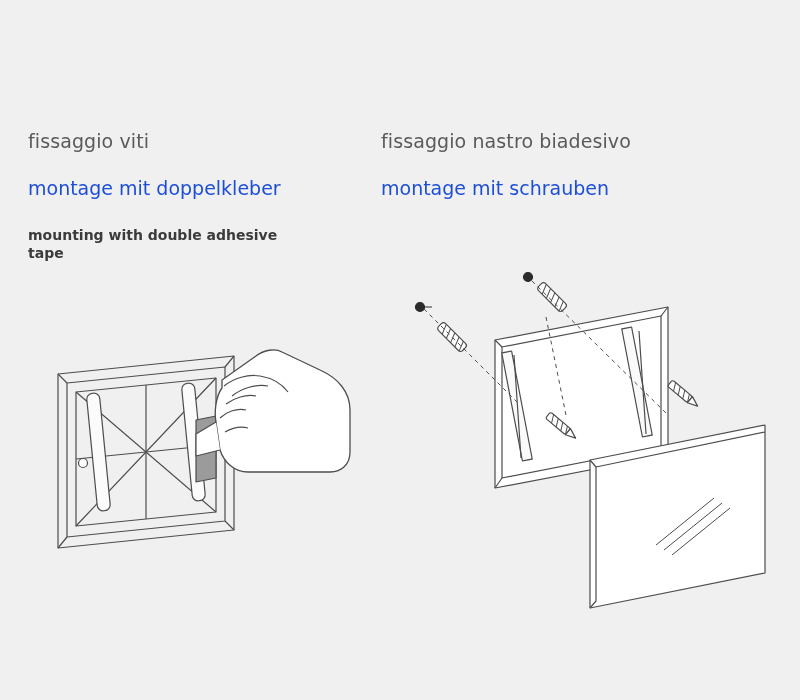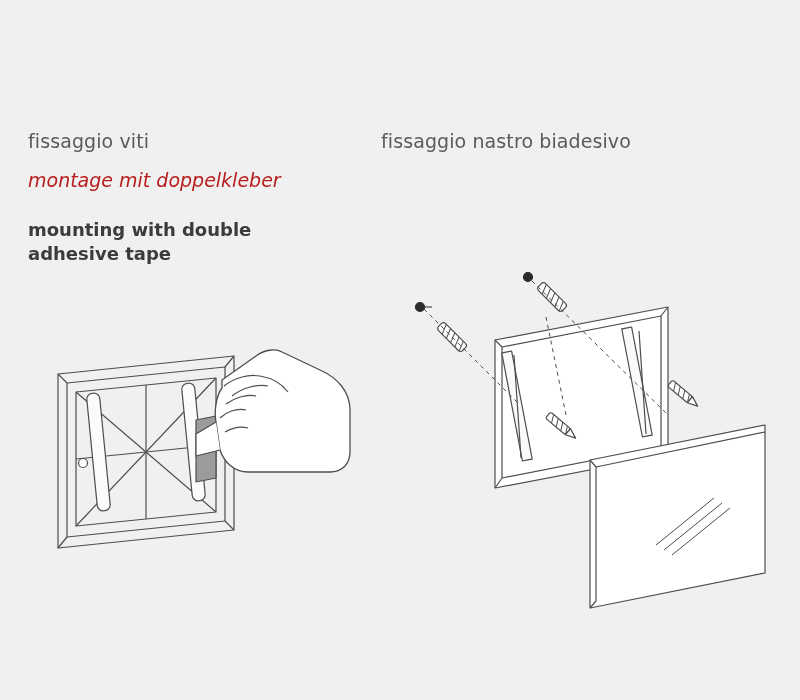--- a/index.html
+++ b/index.html
@@ -26,32 +26,31 @@
   }
   .col-left  { left: 28px;  width: 350px; }
   .col-right { left: 381px; width: 400px; }
 
   .lang-it {
     font-size: 19px;
     font-weight: 400;
     font-style: normal;
     color: #5a5a5a;
     letter-spacing: 0.1px;
-    margin: 0 0 16px 0;
+    margin: 0 0 24px 0;
     line-height: 1.2;
   }
   .lang-de {
     font-size: 19px;
-    font-style: italic;
-    color: #b91c1c;
+    color: #1d4ed8;
     margin: 0 0 26px 0;
     line-height: 1.2;
   }
   .lang-en {
-    font-size: 18px;
+    font-size: 14px;
     font-weight: bold;
     color: #3b3b3b;
     margin: 0;
     line-height: 1.35;
     max-width: 260px;
   }
 
   .figure {
     position: absolute;
   }
@@ -66,20 +65,21 @@
 <div class="page">
 
   <div class="column col-left">
     <p class="lang-it">fissaggio viti</p>
     <p class="lang-de">montage mit doppelkleber</p>
     <p class="lang-en">mounting with double adhesive tape</p>
   </div>
 
   <div class="column col-right">
     <p class="lang-it">fissaggio nastro biadesivo</p>
+    <p class="lang-de">montage mit schrauben</p>
   </div>
 
   <div class="figure" id="figure-tape">
     <svg width="350" height="260" viewBox="0 0 350 260">
       <g fill="none" stroke="#4d4d4d" stroke-width="1.2" stroke-linejoin="round">
 
         <path d="M38,74 L214,56 L214,230 L38,248 Z"></path>
         <path d="M47,83 L205,67 L205,221 L47,237 Z"></path>
         <path d="M38,74 L47,83 M214,56 L205,67 M214,230 L205,221 M38,248 L47,237"></path>
 

